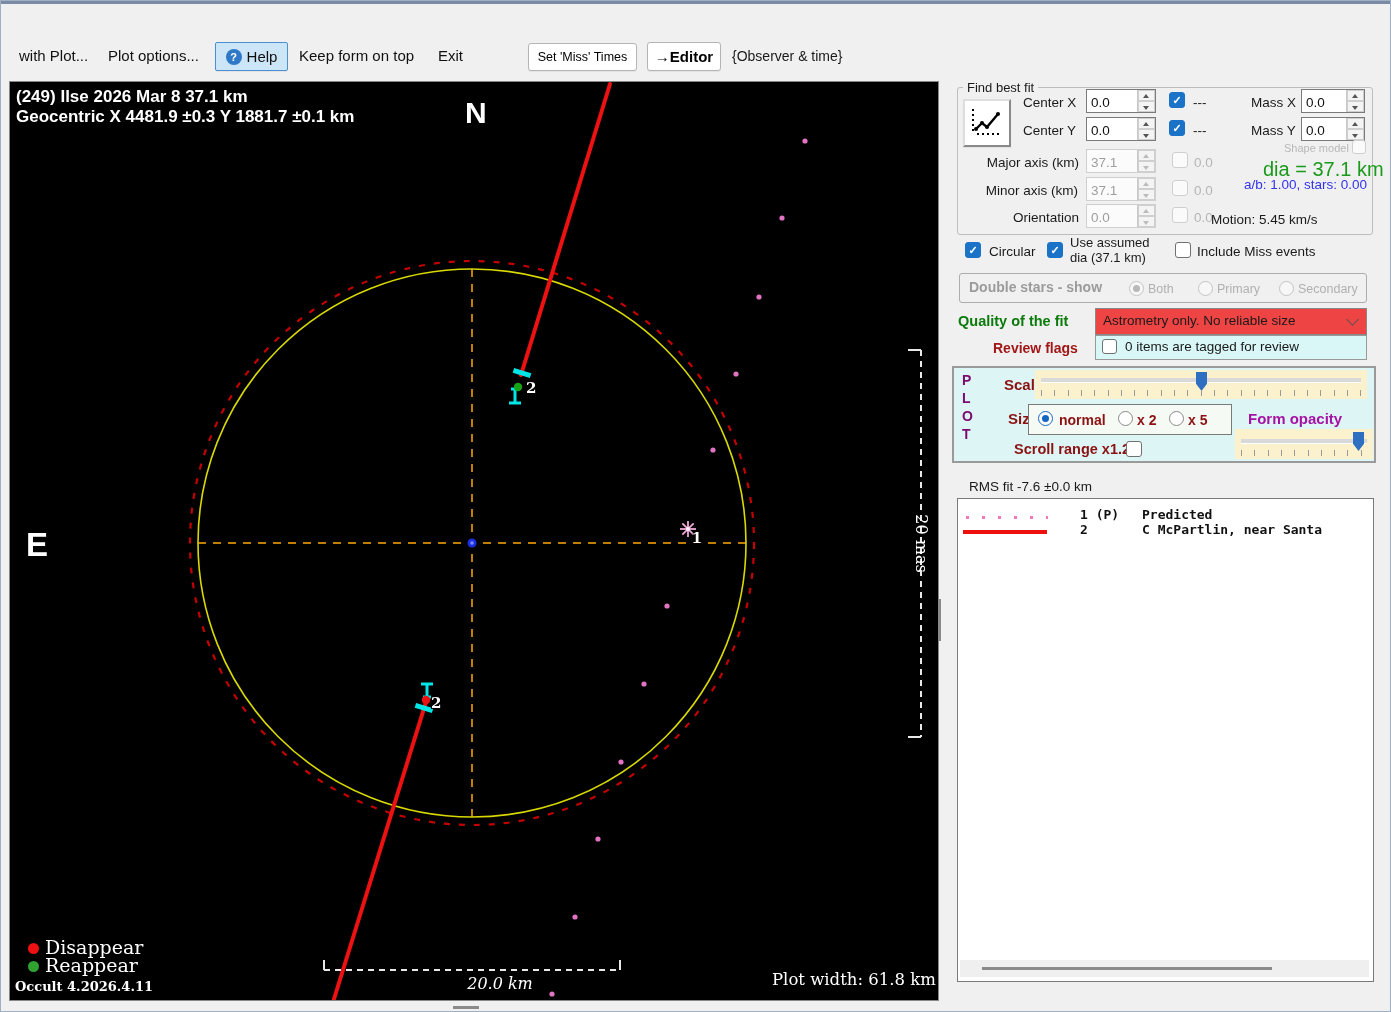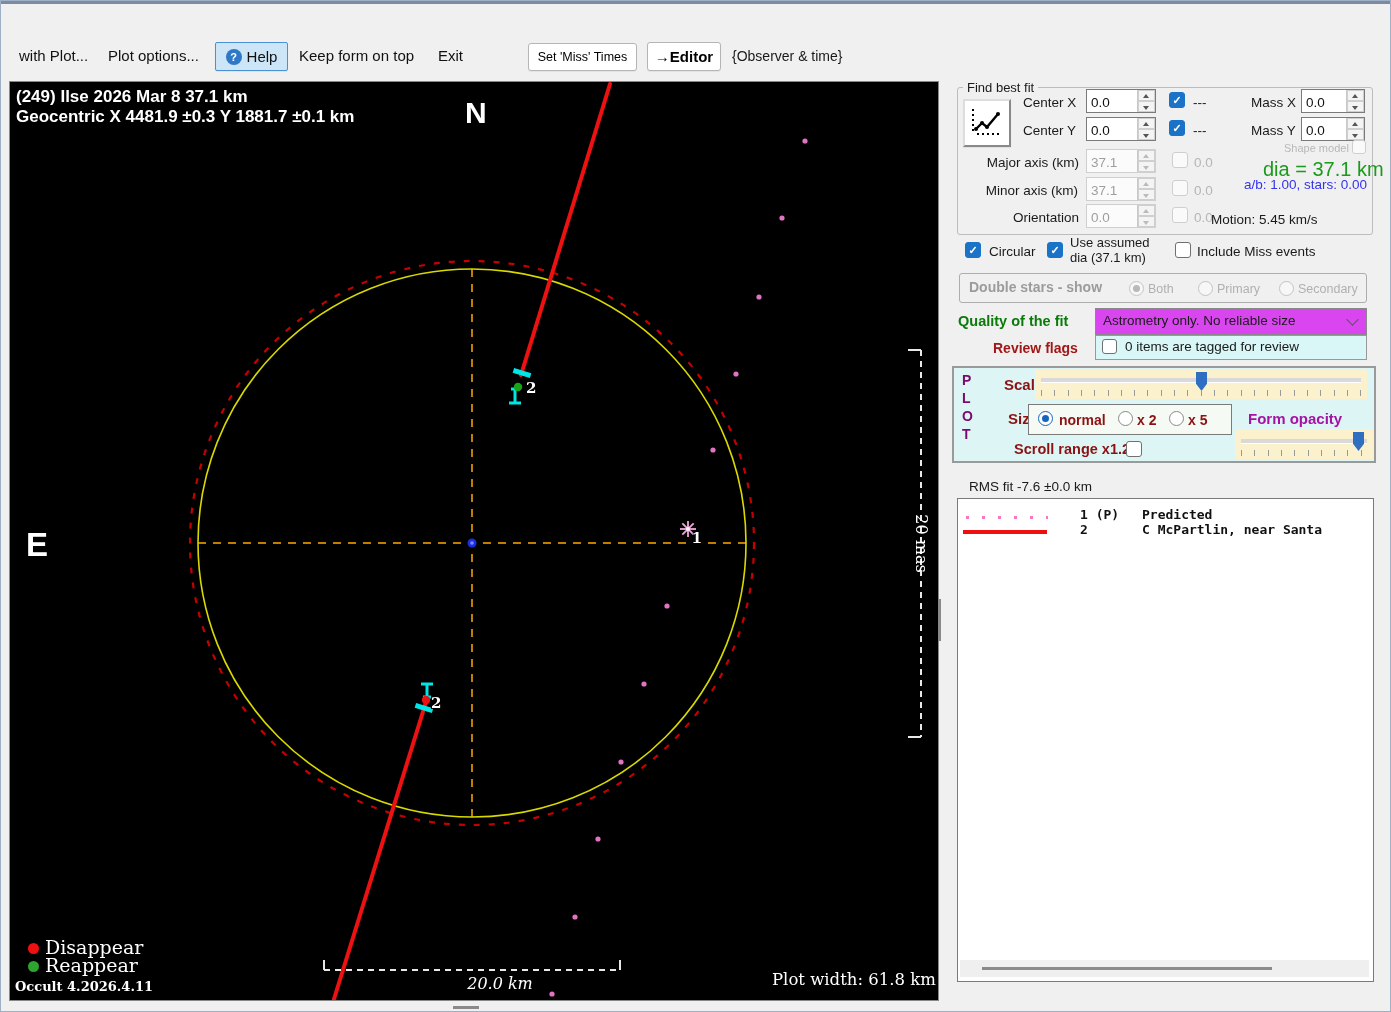--- a/index.html
+++ b/index.html
@@ -277,21 +277,21 @@
   <div class="radio dis" style="left:1128px;top:280px">
       <span class="rdot g"></span>
     </div>
   <div class="t" style="left:1147px;top:281px;font-size:12.5px;color:#b0b0b0">Both</div>
   <div class="radio dis" style="left:1197px;top:280px"></div>
   <div class="t" style="left:1216px;top:281px;font-size:12.5px;color:#b0b0b0">Primary</div>
   <div class="radio dis" style="left:1278px;top:280px"></div>
   <div class="t" style="left:1297px;top:281px;font-size:12.5px;color:#b0b0b0">Secondary</div>
 
   <div class="t b" style="left:957px;top:312px;font-size:14.5px;color:#0a7a0a">Quality of the fit</div>
-  <div class="abs" style="left:1094px;top:307px;width:270px;height:25px;background:#d946ef;border:1px solid #888">
+  <div class="abs" style="left:1094px;top:307px;width:270px;height:25px;background:#ef4444;border:1px solid #888">
     <div class="t" style="left:7px;top:4px">Astrometry only. No reliable size</div>
     <span class="chev" style="left:252px;top:6px"></span>
   </div>
   <div class="t b" style="left:992px;top:339px;font-size:14px;color:#a11616">Review flags</div>
   <div class="abs" style="left:1094px;top:334px;width:270px;height:23px;background:#d9f7f7;border:1px solid #999">
     <div class="cb off" style="left:6px;top:3px;width:15px;height:15px"></div>
     <div class="t" style="left:29px;top:3px">0 items are tagged for review</div>
   </div>
 
   <div class="abs plotpanel" style="left:951px;top:365px;width:420px;height:93px"></div>

